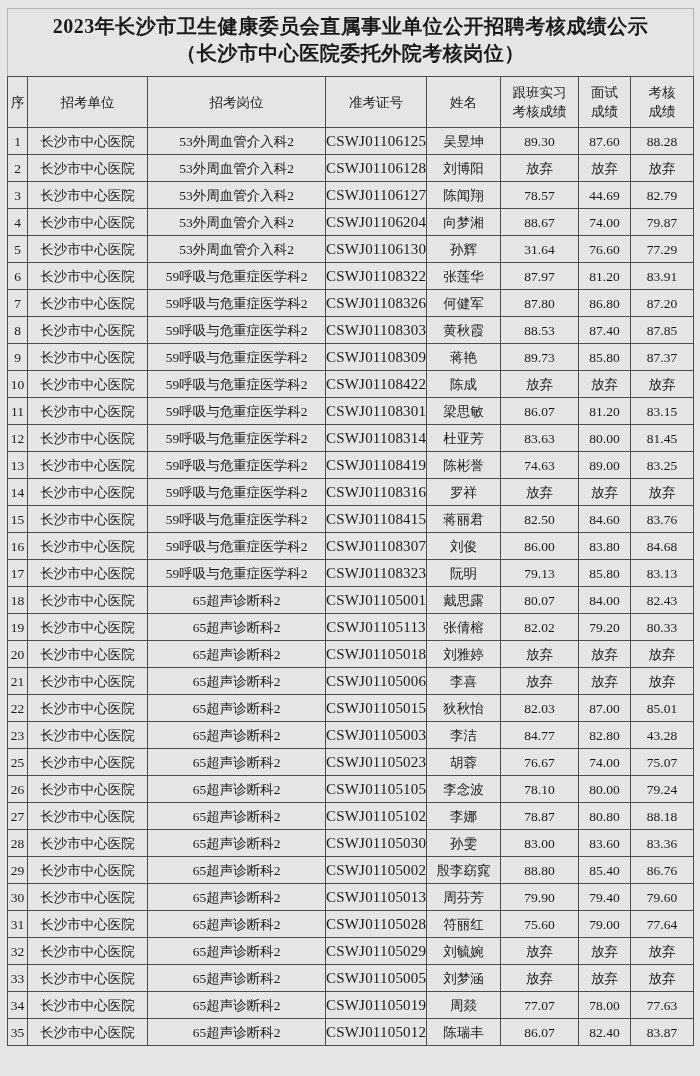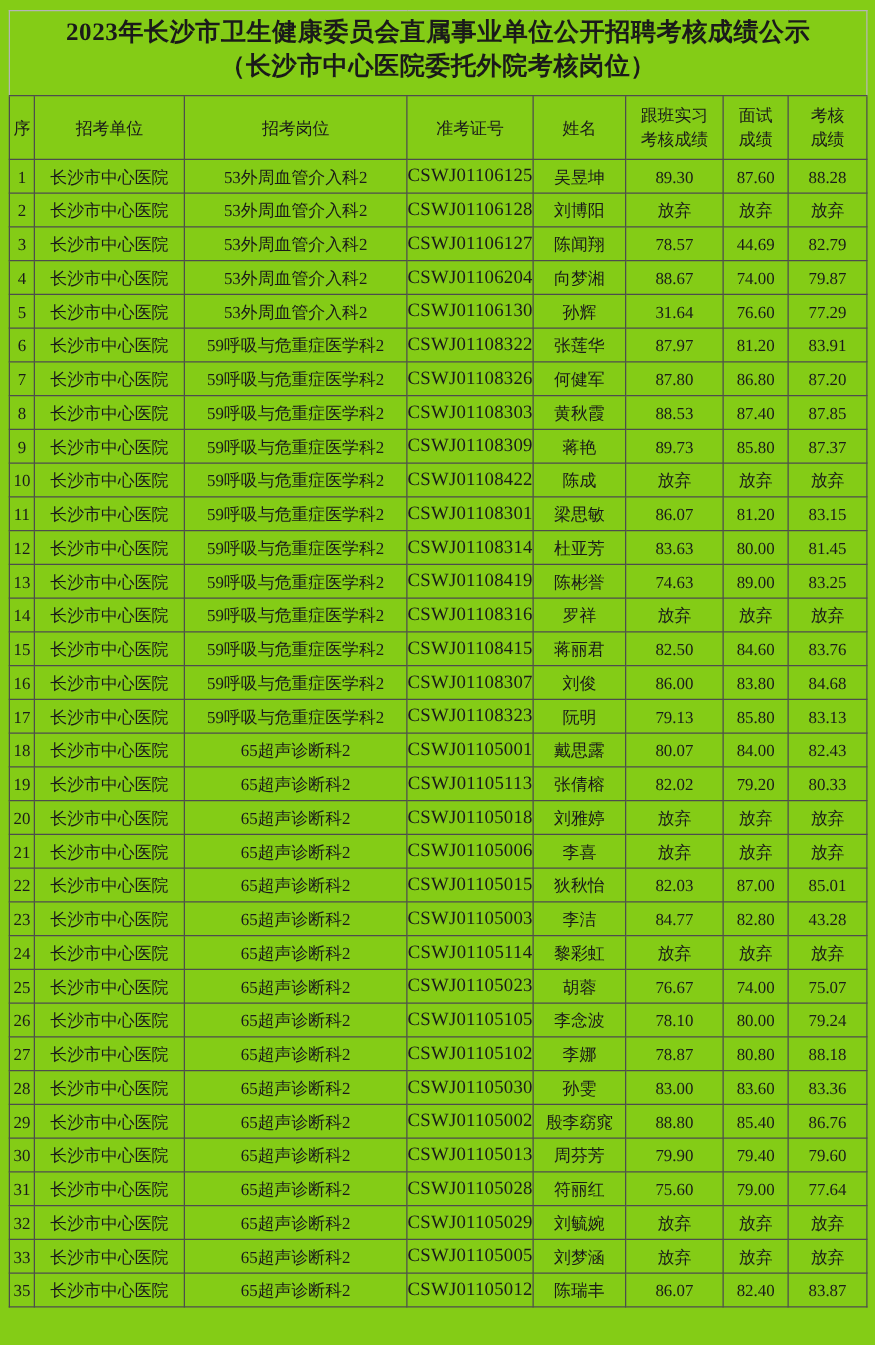--- a/index.html
+++ b/index.html
@@ -10,21 +10,21 @@
   }
   body {
     font-family: "Liberation Serif", "DejaVu Serif", serif;
     color: #1a1a1a;
   }
   .sheet {
     width: 700px;
     height: 1076px;
     box-sizing: border-box;
     padding: 8px 6px 6px 7px;
-    background: #84cc16;
+    background: #e5e5e5;
     overflow: hidden;
   }
   table.score-table {
     border-collapse: collapse;
     table-layout: fixed;
     width: 687px;
   }
   col.c-seq       { width: 20px; }
   col.c-unit      { width: 120px; }
   col.c-position  { width: 178px; }
@@ -328,30 +328,20 @@
           <td class="col-seq">23</td>
           <td class="col-unit">长沙市中心医院</td>
           <td class="col-position">65超声诊断科2</td>
           <td class="col-exam_id">CSWJ01105003</td>
           <td class="col-name">李洁</td>
           <td class="col-internship_score">84.77</td>
           <td class="col-interview_score">82.80</td>
           <td class="col-final_score">43.28</td>
         </tr>
         <tr>
-          <td class="col-seq">24</td>
-          <td class="col-unit">长沙市中心医院</td>
-          <td class="col-position">65超声诊断科2</td>
-          <td class="col-exam_id">CSWJ01105114</td>
-          <td class="col-name">黎彩虹</td>
-          <td class="col-internship_score">放弃</td>
-          <td class="col-interview_score">放弃</td>
-          <td class="col-final_score">放弃</td>
-        </tr>
-        <tr>
           <td class="col-seq">25</td>
           <td class="col-unit">长沙市中心医院</td>
           <td class="col-position">65超声诊断科2</td>
           <td class="col-exam_id">CSWJ01105023</td>
           <td class="col-name">胡蓉</td>
           <td class="col-internship_score">76.67</td>
           <td class="col-interview_score">74.00</td>
           <td class="col-final_score">75.07</td>
         </tr>
         <tr>
@@ -428,20 +418,30 @@
           <td class="col-seq">33</td>
           <td class="col-unit">长沙市中心医院</td>
           <td class="col-position">65超声诊断科2</td>
           <td class="col-exam_id">CSWJ01105005</td>
           <td class="col-name">刘梦涵</td>
           <td class="col-internship_score">放弃</td>
           <td class="col-interview_score">放弃</td>
           <td class="col-final_score">放弃</td>
         </tr>
         <tr>
+          <td class="col-seq">34</td>
+          <td class="col-unit">长沙市中心医院</td>
+          <td class="col-position">65超声诊断科2</td>
+          <td class="col-exam_id">CSWJ01105019</td>
+          <td class="col-name">周燚</td>
+          <td class="col-internship_score">77.07</td>
+          <td class="col-interview_score">78.00</td>
+          <td class="col-final_score">77.63</td>
+        </tr>
+        <tr>
           <td class="col-seq">35</td>
           <td class="col-unit">长沙市中心医院</td>
           <td class="col-position">65超声诊断科2</td>
           <td class="col-exam_id">CSWJ01105012</td>
           <td class="col-name">陈瑞丰</td>
           <td class="col-internship_score">86.07</td>
           <td class="col-interview_score">82.40</td>
           <td class="col-final_score">83.87</td>
         </tr>
       </tbody>

